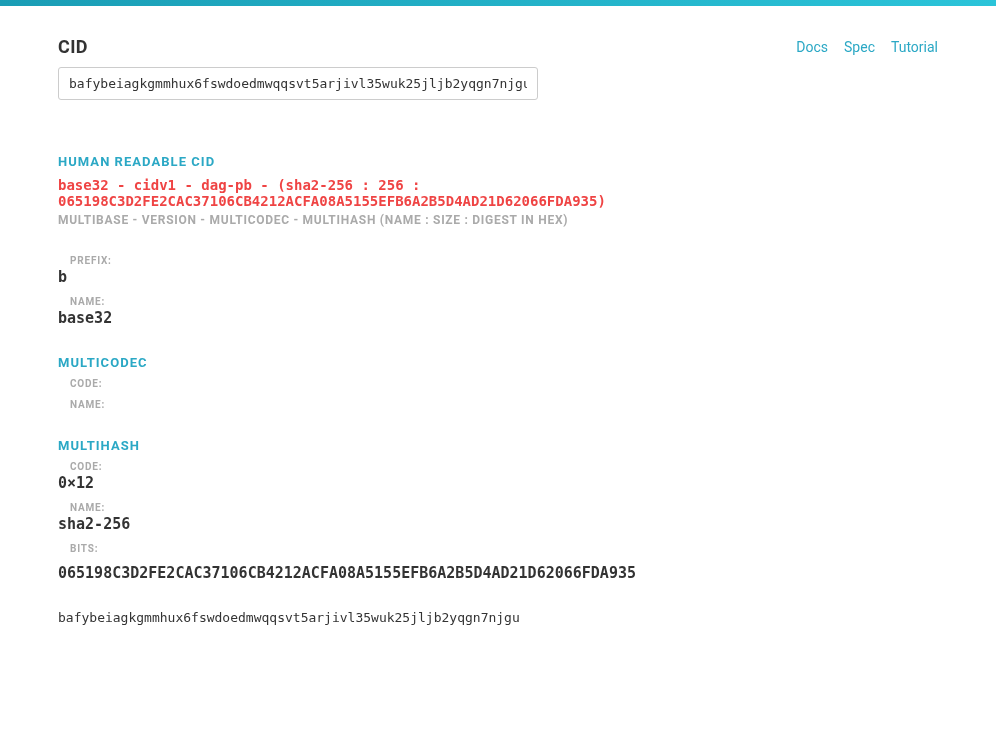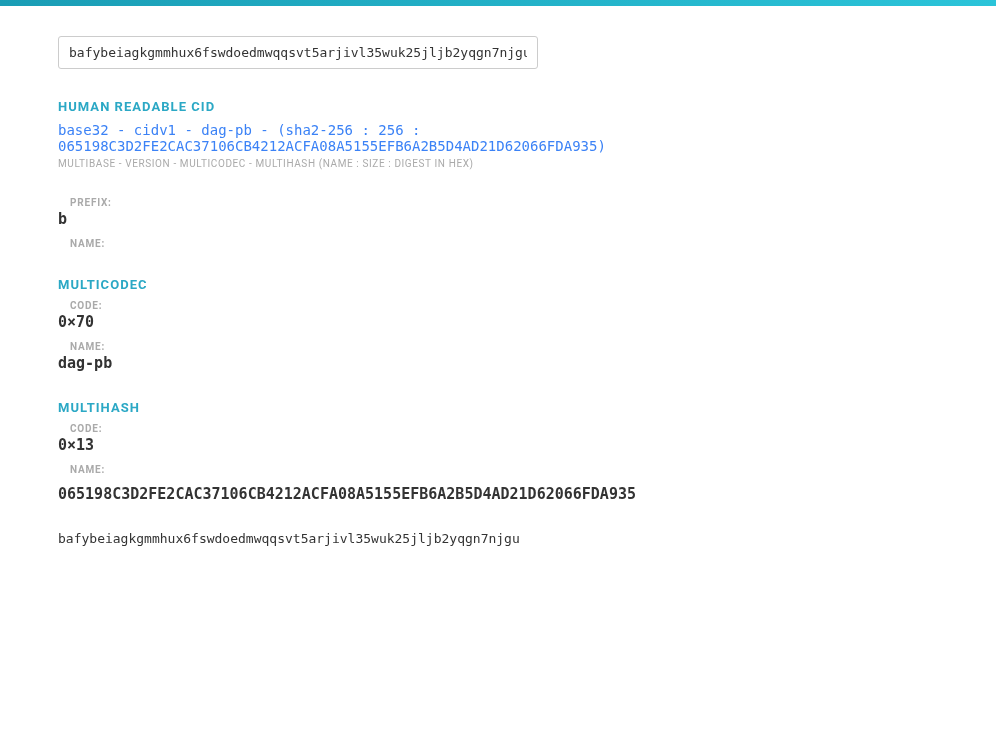--- a/index.html
+++ b/index.html
@@ -58,42 +58,43 @@
       border: 1px solid #ccc;
       border-radius: 3px;
       font-family: monospace;
       color: #333;
       background: #fff;
       margin-bottom: 30px;
     }
 
     .section-divider {
       margin-bottom: 16px;
+      margin-top: 24px;
     }
 
     .section-heading {
       font-size: 13px;
       font-weight: 700;
       color: #2ba8c5;
       letter-spacing: 0.08em;
       text-transform: uppercase;
       margin-bottom: 8px;
     }
 
     .human-readable-line {
       font-size: 14px;
-      font-weight: 400;
-      color: #3b82f6;
+      font-weight: 700;
+      color: #ef4444;
       margin-bottom: 4px;
       font-family: monospace;
     }
 
     .human-readable-sub {
-      font-size: 10px;
-      font-weight: 400;
+      font-size: 12px;
+      font-weight: 700;
       color: #aaa;
       letter-spacing: 0.06em;
       text-transform: uppercase;
       margin-bottom: 24px;
     }
 
     .info-block {
       margin-bottom: 28px;
     }
 
@@ -126,66 +127,75 @@
     }
   </style>
 </head>
 <body>
 
 <div class="top-bar"></div>
 
 <div class="container">
 
   
+  <div class="cid-header">
+    <span class="cid-title">CID</span>
+    <div class="nav-links">
+      <a href="#">Docs</a>
+      <a href="#">Spec</a>
+      <a href="#">Tutorial</a>
+    </div>
+  </div>
 
   
   <input class="cid-input" type="text" value="bafybeiagkgmmhux6fswdoedmwqqsvt5arjivl35wuk25jljb2yqgn7njgu" style="">
 
   
   <div class="section-divider info-block">
     <div class="section-heading">HUMAN READABLE CID</div>
     <div class="human-readable-line">base32 - cidv1 - dag-pb - (sha2-256 : 256 : 065198C3D2FE2CAC37106CB4212ACFA08A5155EFB6A2B5D4AD21D62066FDA935)</div>
     <div class="human-readable-sub">MULTIBASE - VERSION - MULTICODEC - MULTIHASH (NAME : SIZE : DIGEST IN HEX)</div>
   </div>
 
   
   <div class="info-block">
     <div class="info-field">
       <div class="field-label">PREFIX:</div>
       <div class="field-value">b</div>
     </div>
     <div class="info-field">
       <div class="field-label">NAME:</div>
+      <div class="field-value">base32</div>
     </div>
   </div>
 
   
   <div class="info-block">
     <div class="section-heading">MULTICODEC</div>
     <div class="info-field">
       <div class="field-label">CODE:</div>
-      <div class="field-value">0×70</div>
     </div>
     <div class="info-field">
       <div class="field-label">NAME:</div>
-      <div class="field-value">dag-pb</div>
     </div>
   </div>
 
   
   <div class="info-block">
     <div class="section-heading">MULTIHASH</div>
     <div class="info-field">
       <div class="field-label">CODE:</div>
-      <div class="field-value">0×13</div>
+      <div class="field-value">0×12</div>
     </div>
     <div class="info-field">
       <div class="field-label">NAME:</div>
-    </div>
-    <div class="info-field">
+      <div class="field-value">sha2-256</div>
+    </div>
+    <div class="info-field">
+      <div class="field-label">BITS:</div>
     </div>
     <div class="info-field">
       <div class="field-value">065198C3D2FE2CAC37106CB4212ACFA08A5155EFB6A2B5D4AD21D62066FDA935</div>
     </div>
   </div>
 
   
   <div class="info-block">
     <div class="cidv1-value">bafybeiagkgmmhux6fswdoedmwqqsvt5arjivl35wuk25jljb2yqgn7njgu</div>
   </div>

